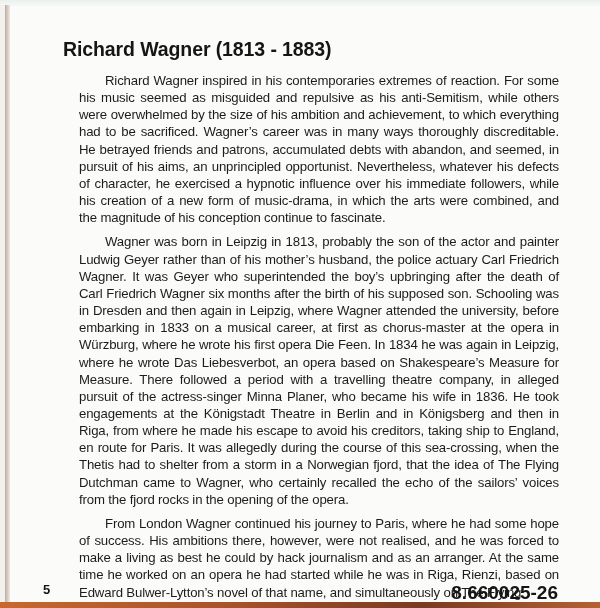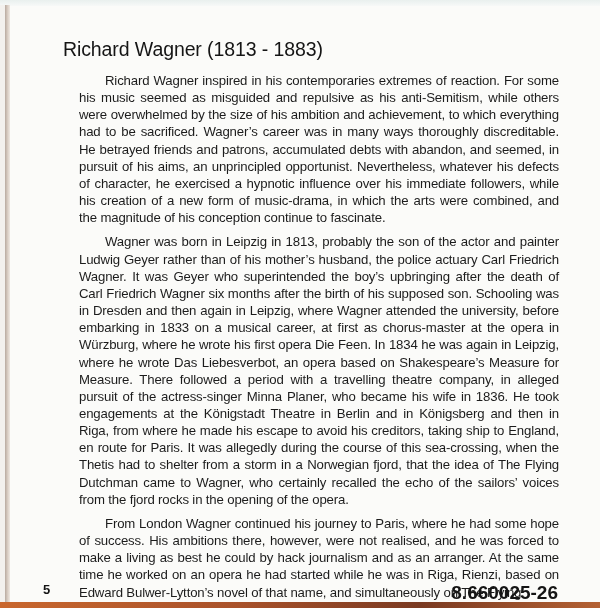--- a/index.html
+++ b/index.html
@@ -41,21 +41,21 @@
     }
     .page {
       position: absolute;
       left: 63px;
       top: 38px;
       width: 496px;
     }
     h1 {
       margin: 0;
       font-size: 19.5px;
-      font-weight: normal;
+      font-weight: bold;
       letter-spacing: -0.1px;
       color: #151515;
       line-height: 22px;
     }
     .body-text {
       margin-top: 12px;
     }
     p {
       margin: 0 0 7px 16px;
       font-size: 13.2px;

